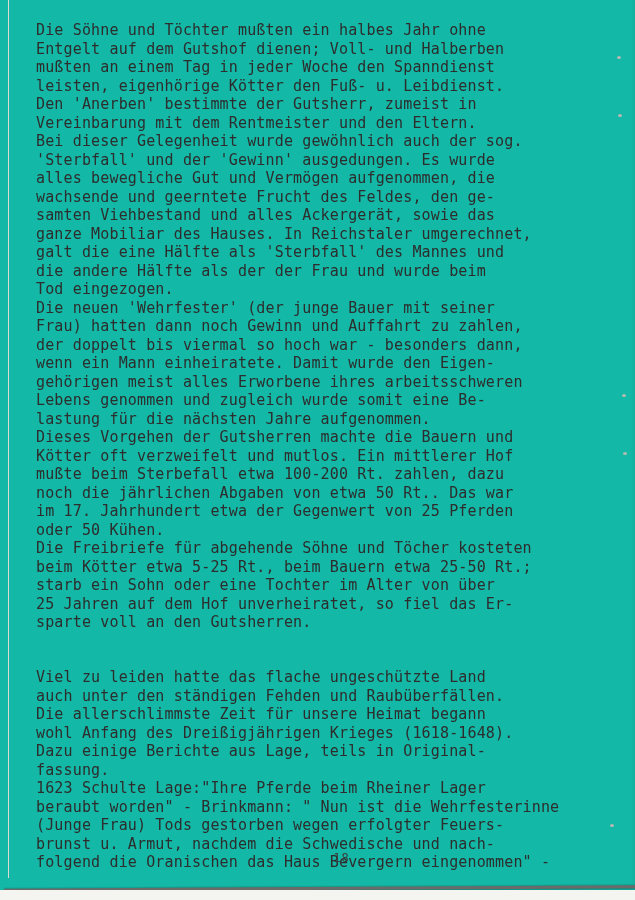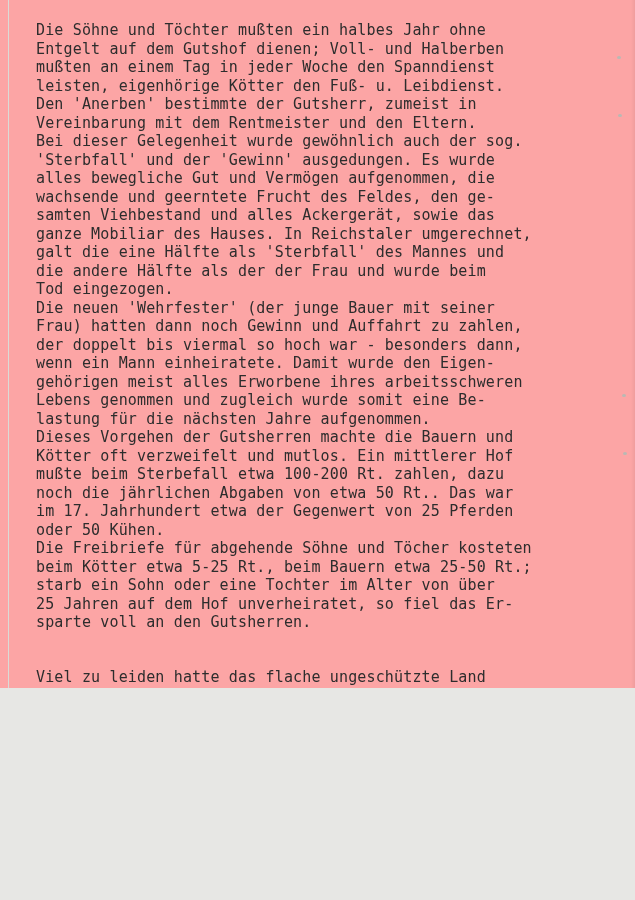--- a/index.html
+++ b/index.html
@@ -3,22 +3,22 @@
 <meta charset="utf-8">
 <style>
   html, body {
     margin: 0;
     padding: 0;
     background: #e7e7e4;
   }
   .page {
     position: relative;
     width: 635px;
-    height: 688px;
-    background: #fca5a5;
+    height: 900px;
+    background: #14b8a6;
     overflow: hidden;
     font-family: "DejaVu Sans Mono", "Liberation Mono", monospace;
     color: #2d2d2d;
   }
   
   .edge-left {
     position: absolute;
     left: 8px; top: 0;
     width: 1px; height: 878px;
     background: #dbdbd6;

